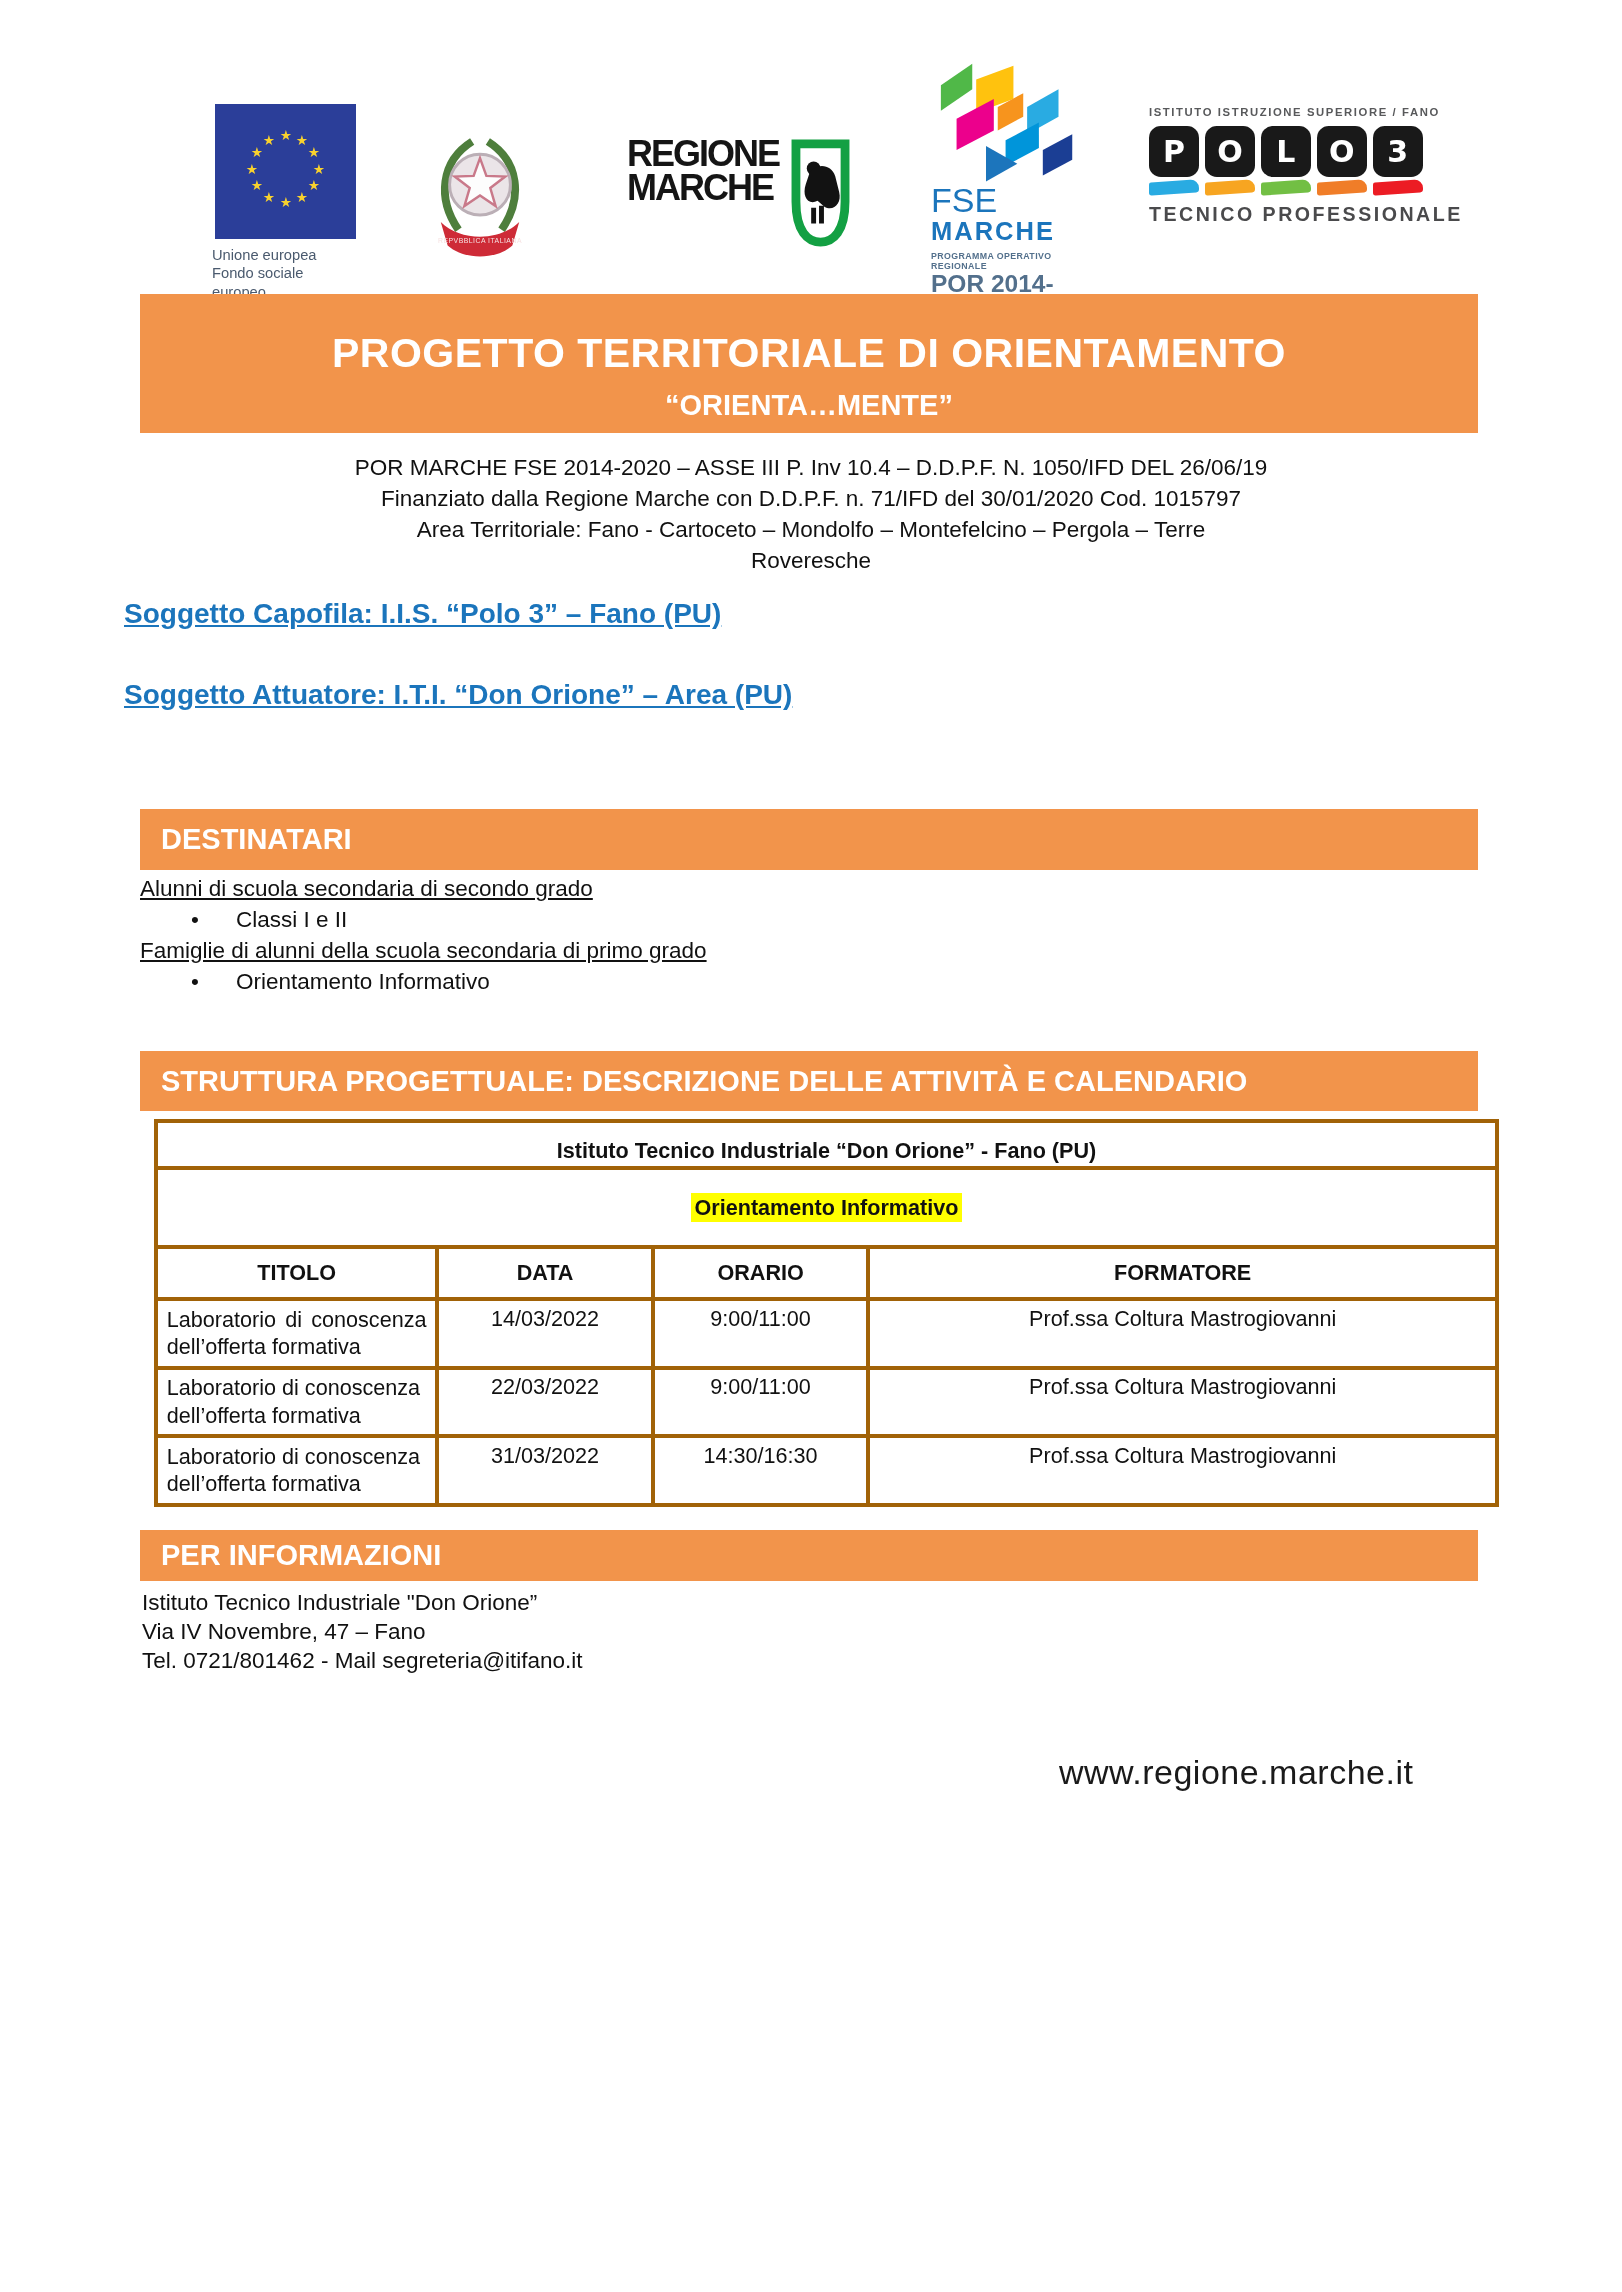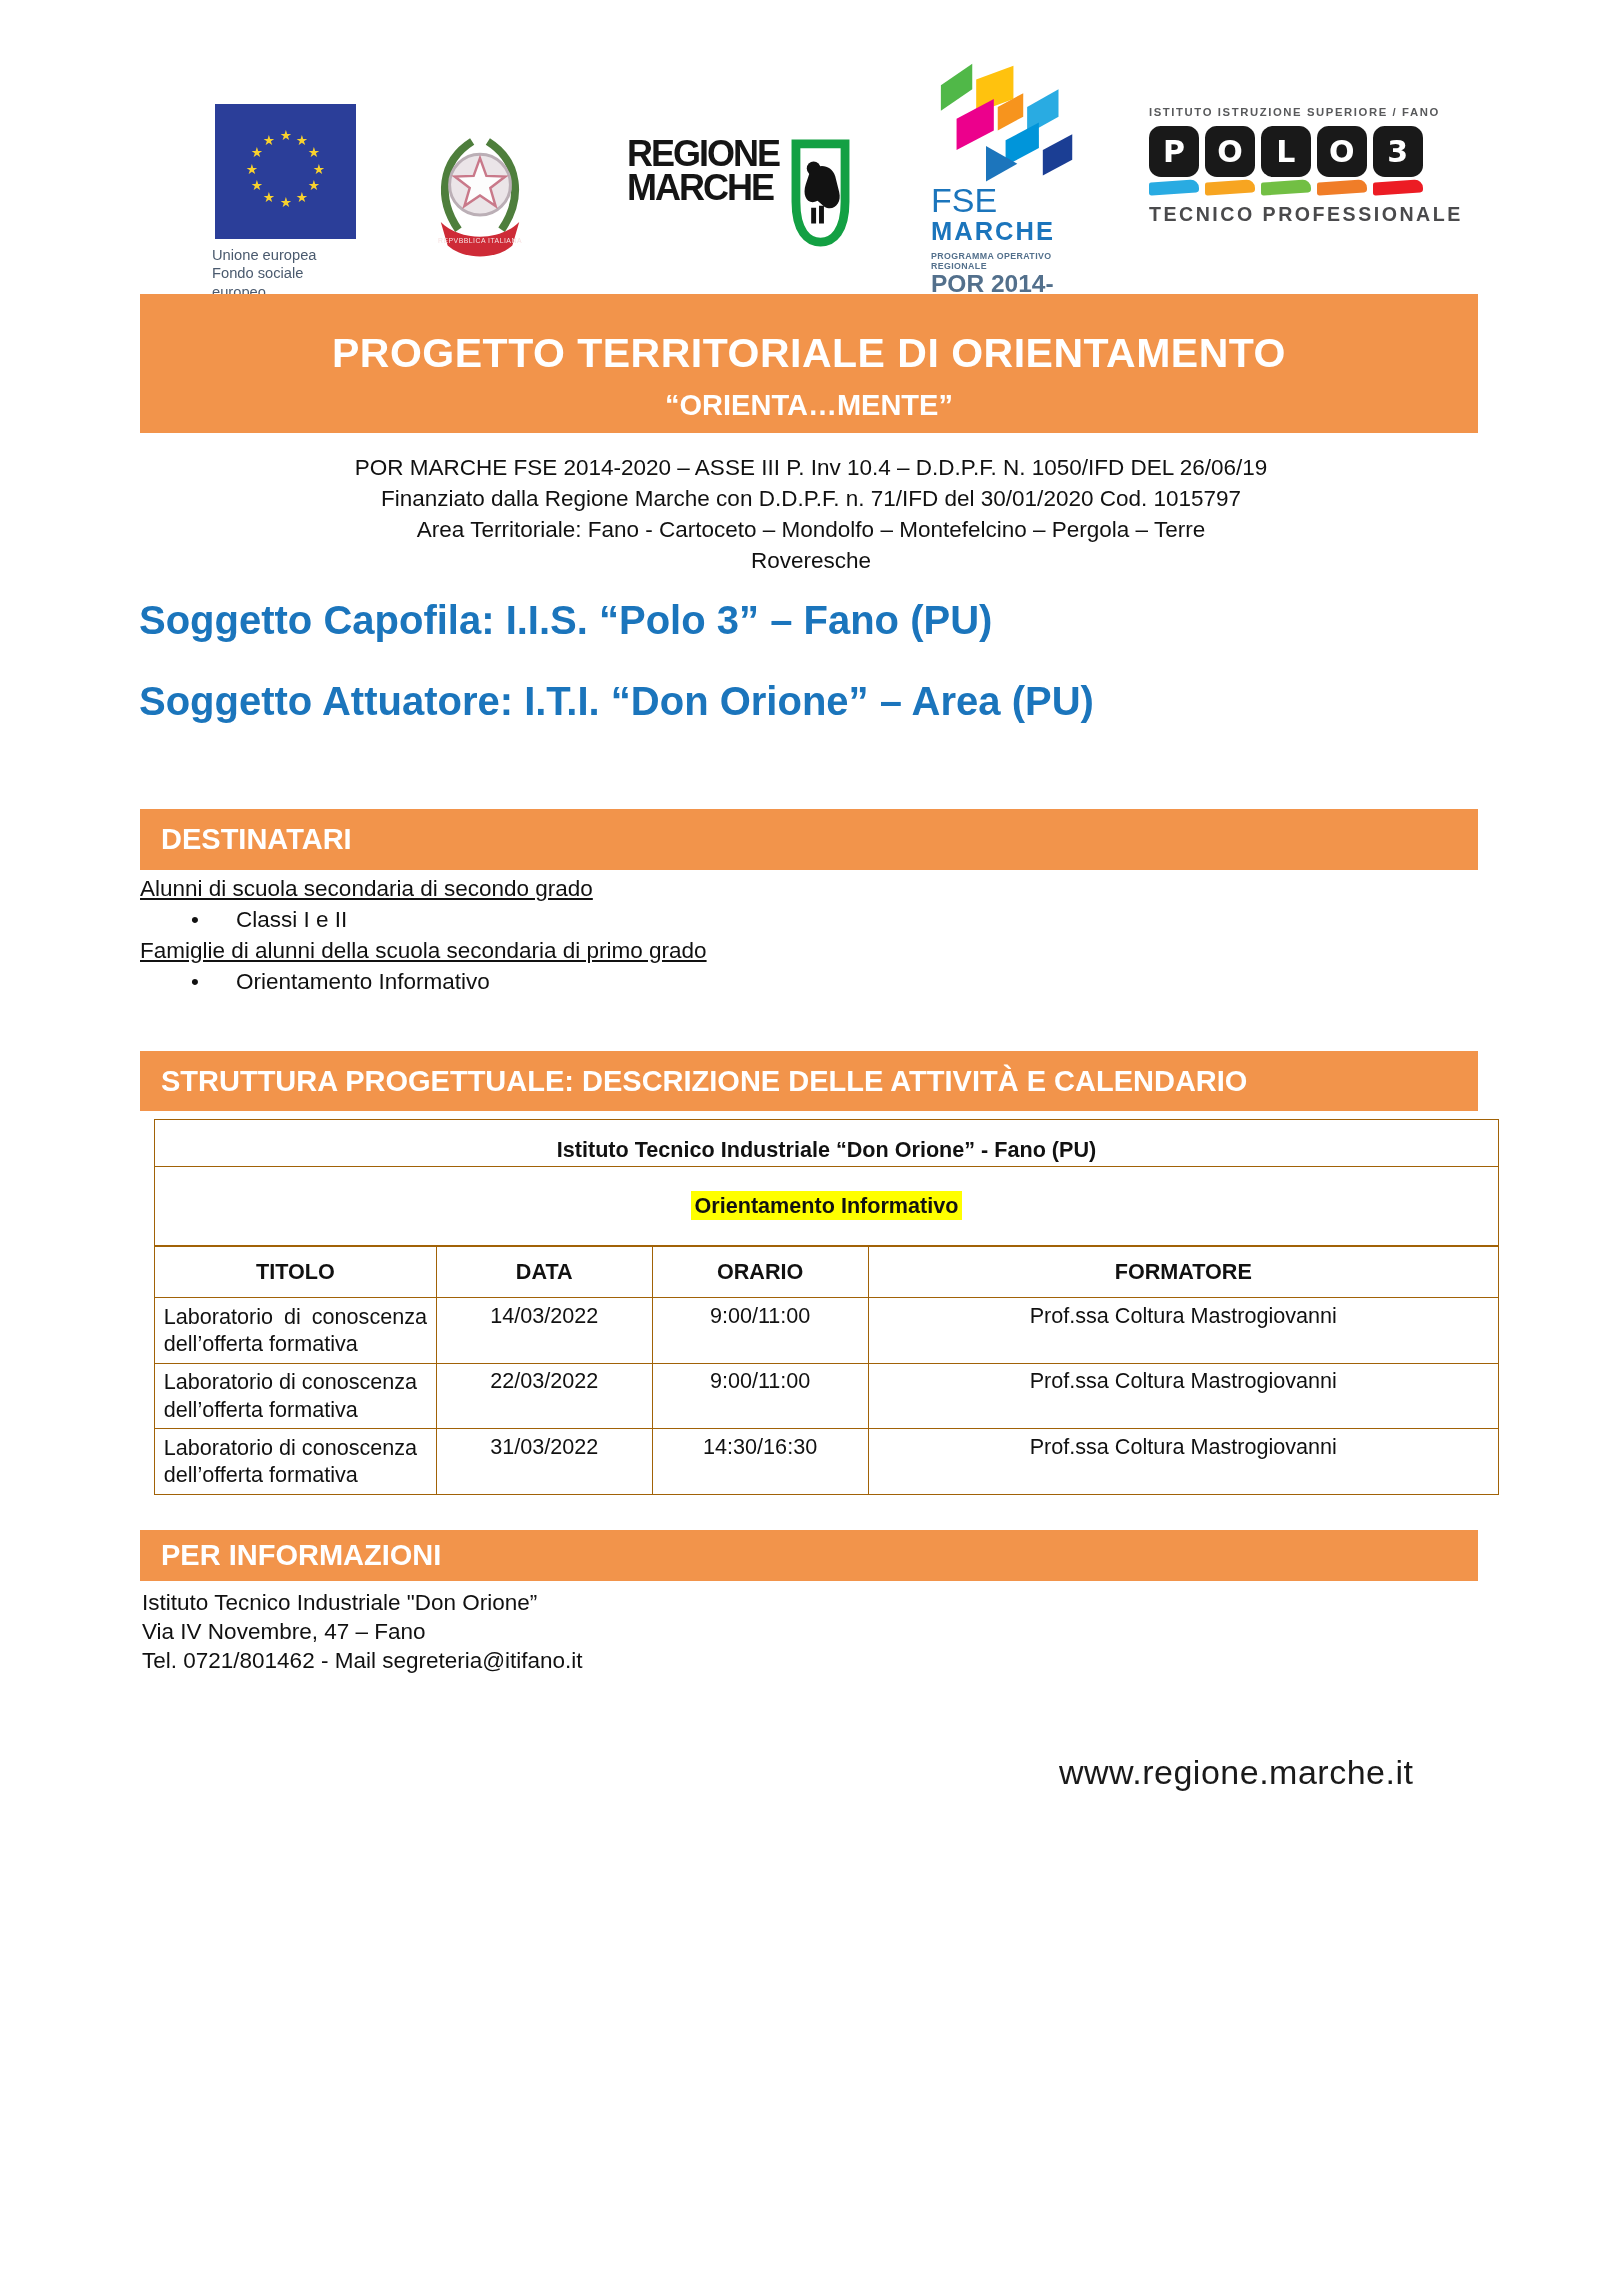--- a/index.html
+++ b/index.html
@@ -45,33 +45,33 @@
   .banner-subtitle { font-size:29px; font-weight:bold; margin-top:11.8px; }
   .bar { position:absolute; left:140px; width:1338px; background:var(--accent); color:#fff; font-weight:bold; font-size:29px; display:flex; align-items:center; padding-left:21px; }
   .bar-dest { top:809px; height:61px; }
   .bar-str  { top:1051px; height:60px;text-align:center; }
   .bar-info { top:1530px; height:51px; }
 
   
   .intro { position:absolute; left:0; width:1622px; top:452px; text-align:center; font-size:22.5px; line-height:31px; color:#111; }
   .intro div { white-space:nowrap; }
 
-  .blue-h { position:absolute; left:139px; font-size:40px; font-weight:bold; color:var(--blue); white-space:nowrap; }
+  .blue-h { position:absolute; left:124px; font-size:28px; font-weight:bold; color:var(--blue); white-space:nowrap;text-decoration:underline; }
   .h-cap { top:598px; }
   .h-att { top:679px; }
 
   
   .dest-list { position:absolute; left:140px; top:873px; font-size:22.5px; line-height:31px; color:#111; }
   .dest-label { text-decoration:underline; }
   .dest-item { position:relative; padding-left:96px; }
   .dest-item::before { content:"•"; position:absolute; left:51px; font-size:22.5px; }
 
   
   .cal { position:absolute; left:154px; top:1119px; width:1345px; border-collapse:collapse; font-size:21.6px; color:#111; }
-  .cal td, .cal th { border:1px solid #a16207; }
+  .cal td, .cal th { border:4px solid #a16207; }
   .inst-row td { height:47px; text-align:center; font-weight:bold; vertical-align:middle; padding-top:13.7px; }
   .hl-row td { height:79px; text-align:center; vertical-align:middle; }
   .hl-row td { border-bottom-width:2.9px; }
   .hl { background:var(--hl); font-weight:bold; padding:2px 3.9px; }
   .col-row th { height:52px; text-align:center; vertical-align:middle; font-weight:bold; }
   .data-row td { height:55px; vertical-align:top; padding:4.9px 8.8px; }
   .c-tit { text-align:left; line-height:27.4px; }
   .c-tit.just { text-align:justify; }
   .c-mid, .c-for { text-align:center; }
 

